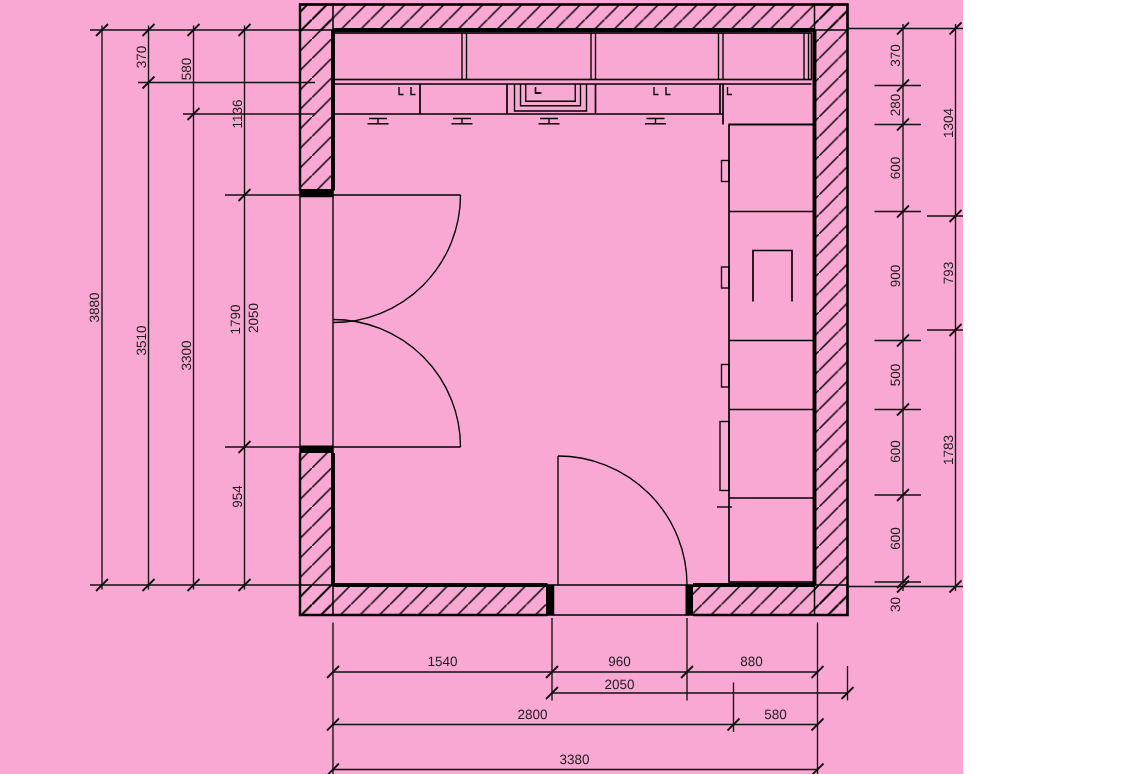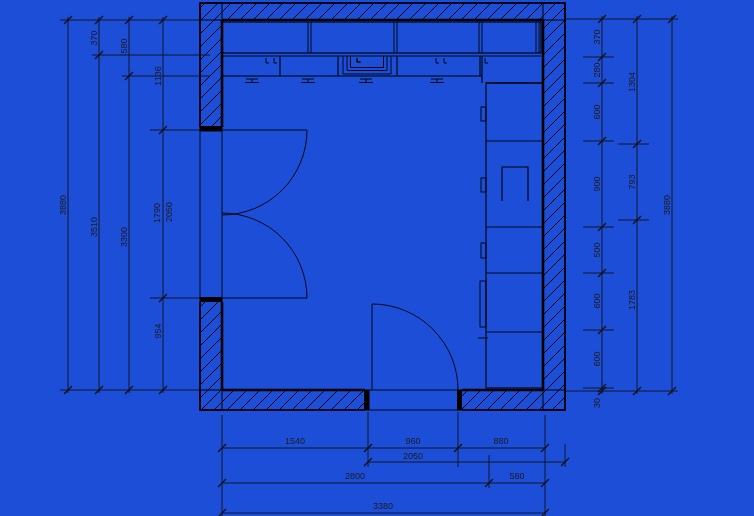--- a/index.html
+++ b/index.html
@@ -1,16 +1,16 @@
 <!DOCTYPE html>
 <html><head>
 <meta charset="utf-8">
 <style>
   html,body{margin:0;padding:0;background:#fff;}
-  .canvas{position:relative;width:754px;height:516px;background:#1d4ed8;overflow:hidden;}
+  .canvas{position:relative;width:642px;height:516px;background:#f9a8d4;overflow:hidden;}
   svg{display:block;}
   text{font-family:"Liberation Sans","DejaVu Sans",sans-serif;font-size:9px;fill:#1c1c1c;}
   .dim{stroke:#111;stroke-width:0.9;fill:none;}
   .tick{stroke:#111;stroke-width:1.2;}
   .wallline{stroke:#000;fill:none;}
   .cab{stroke:#000;stroke-width:1.1;fill:none;}
   .thin{stroke:#000;stroke-width:0.9;fill:none;}
 </style>
 </head>
 <body>

